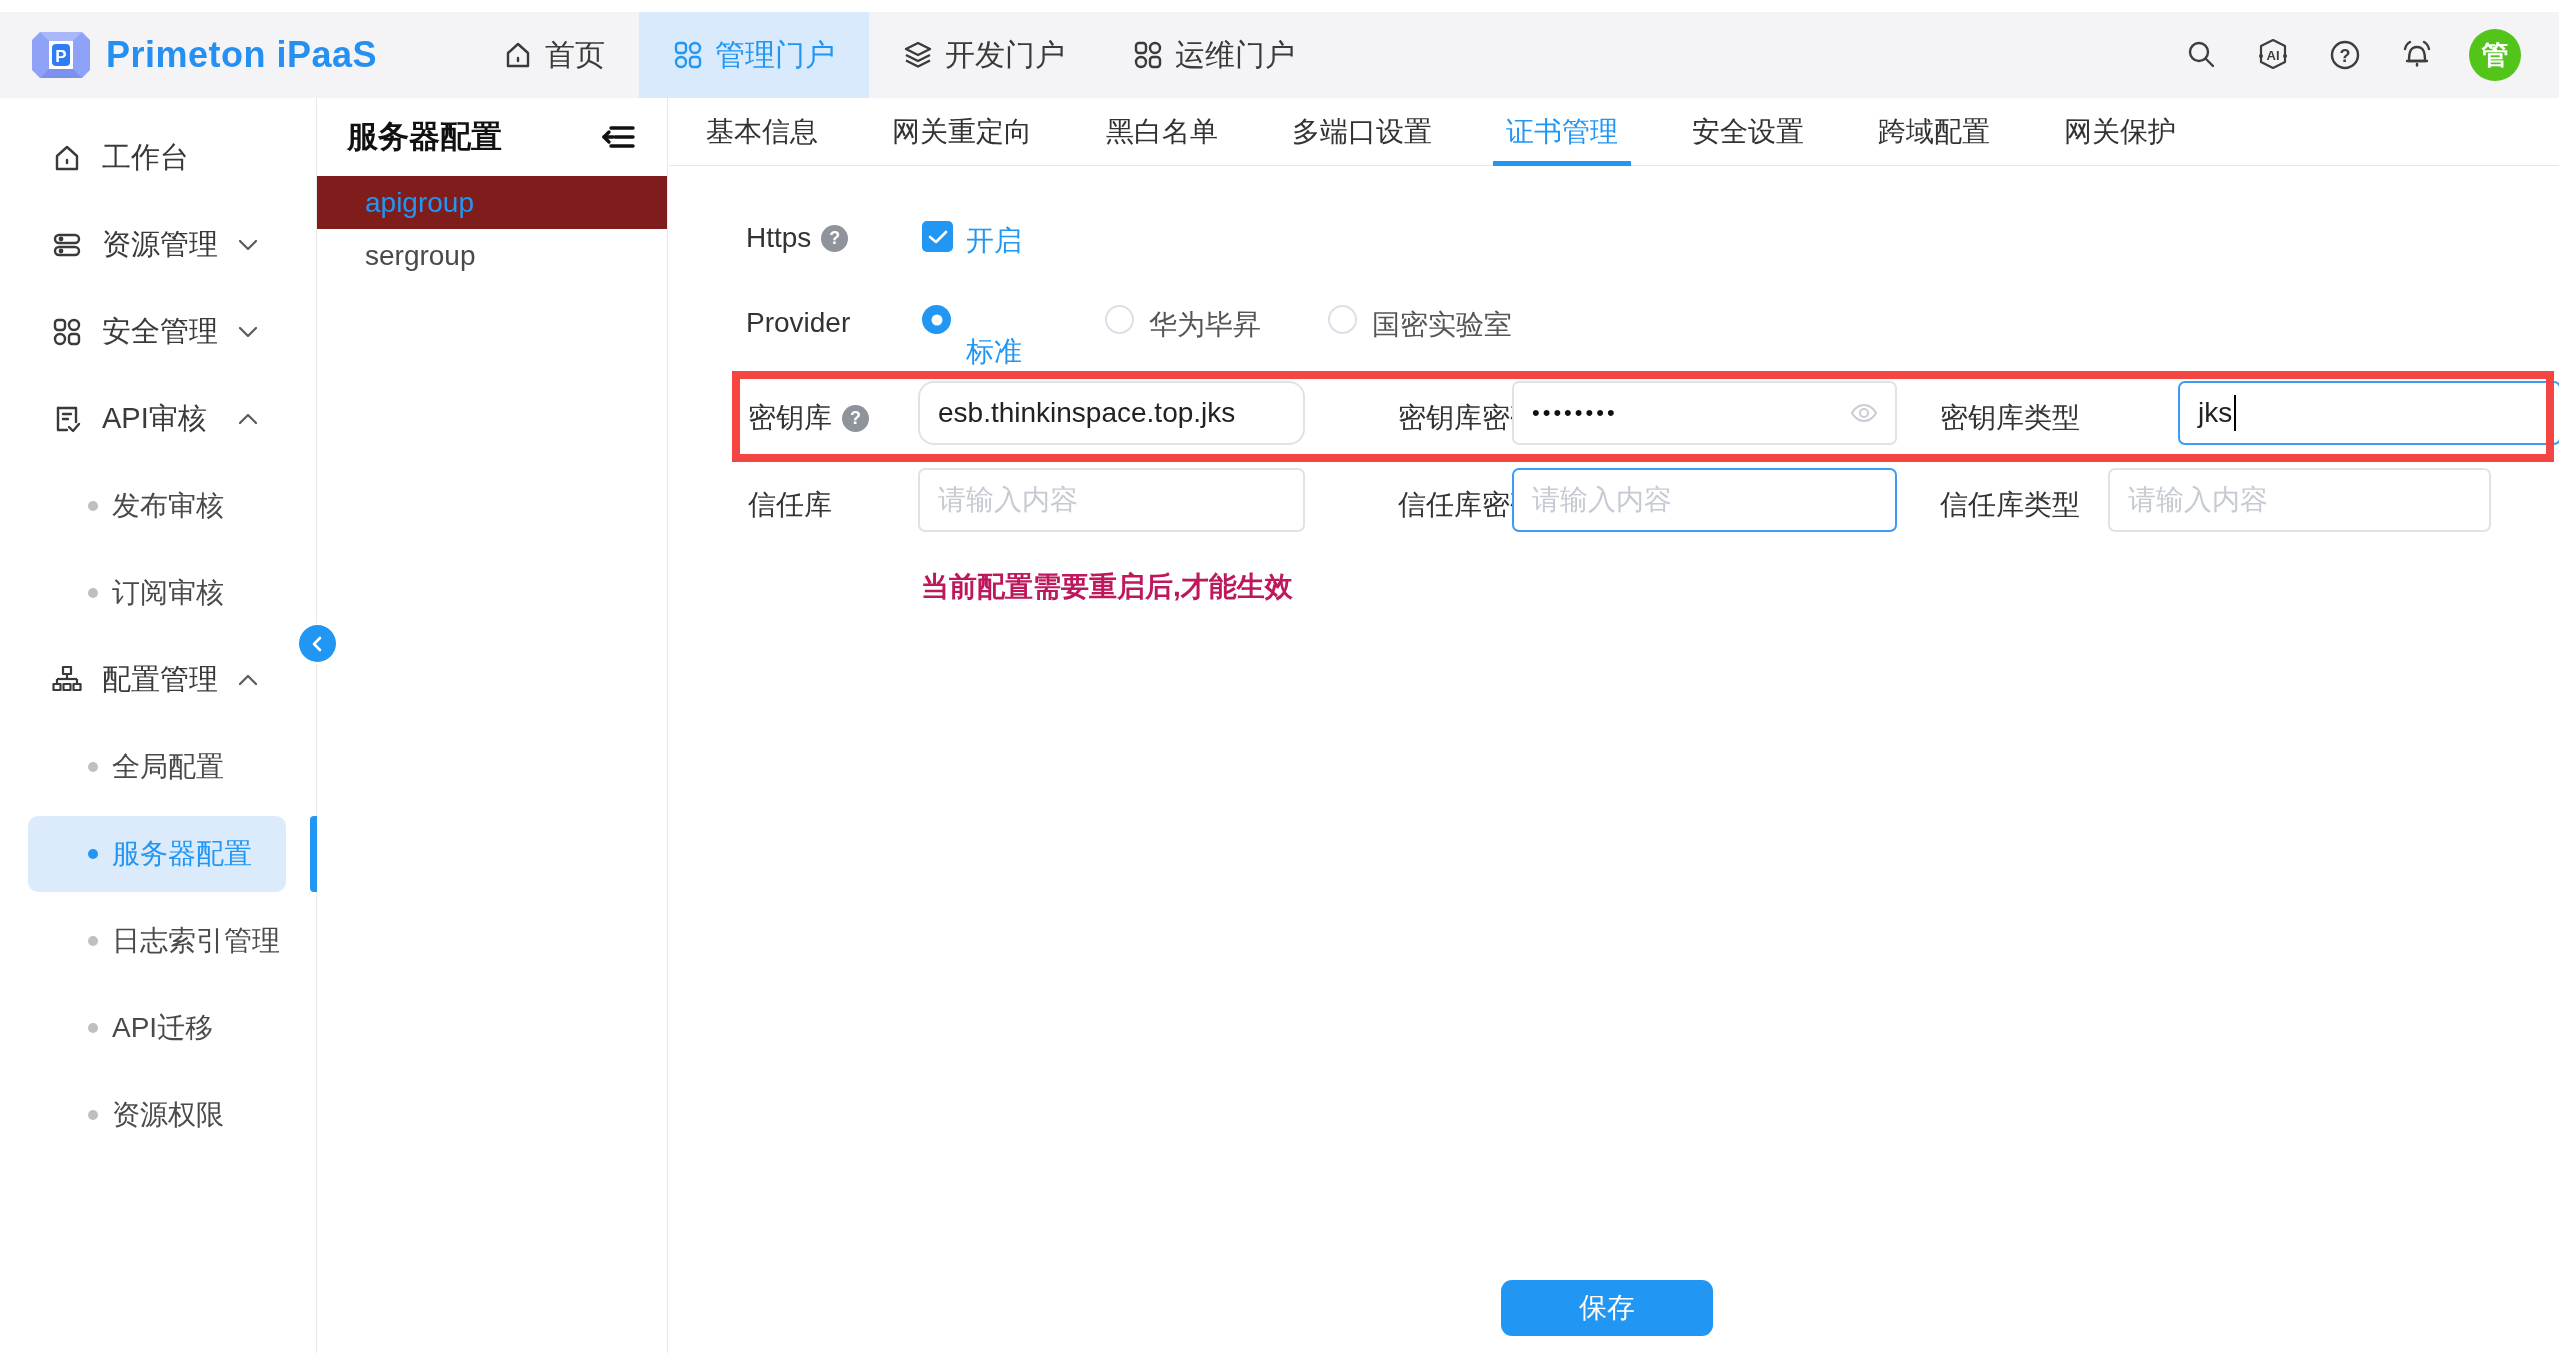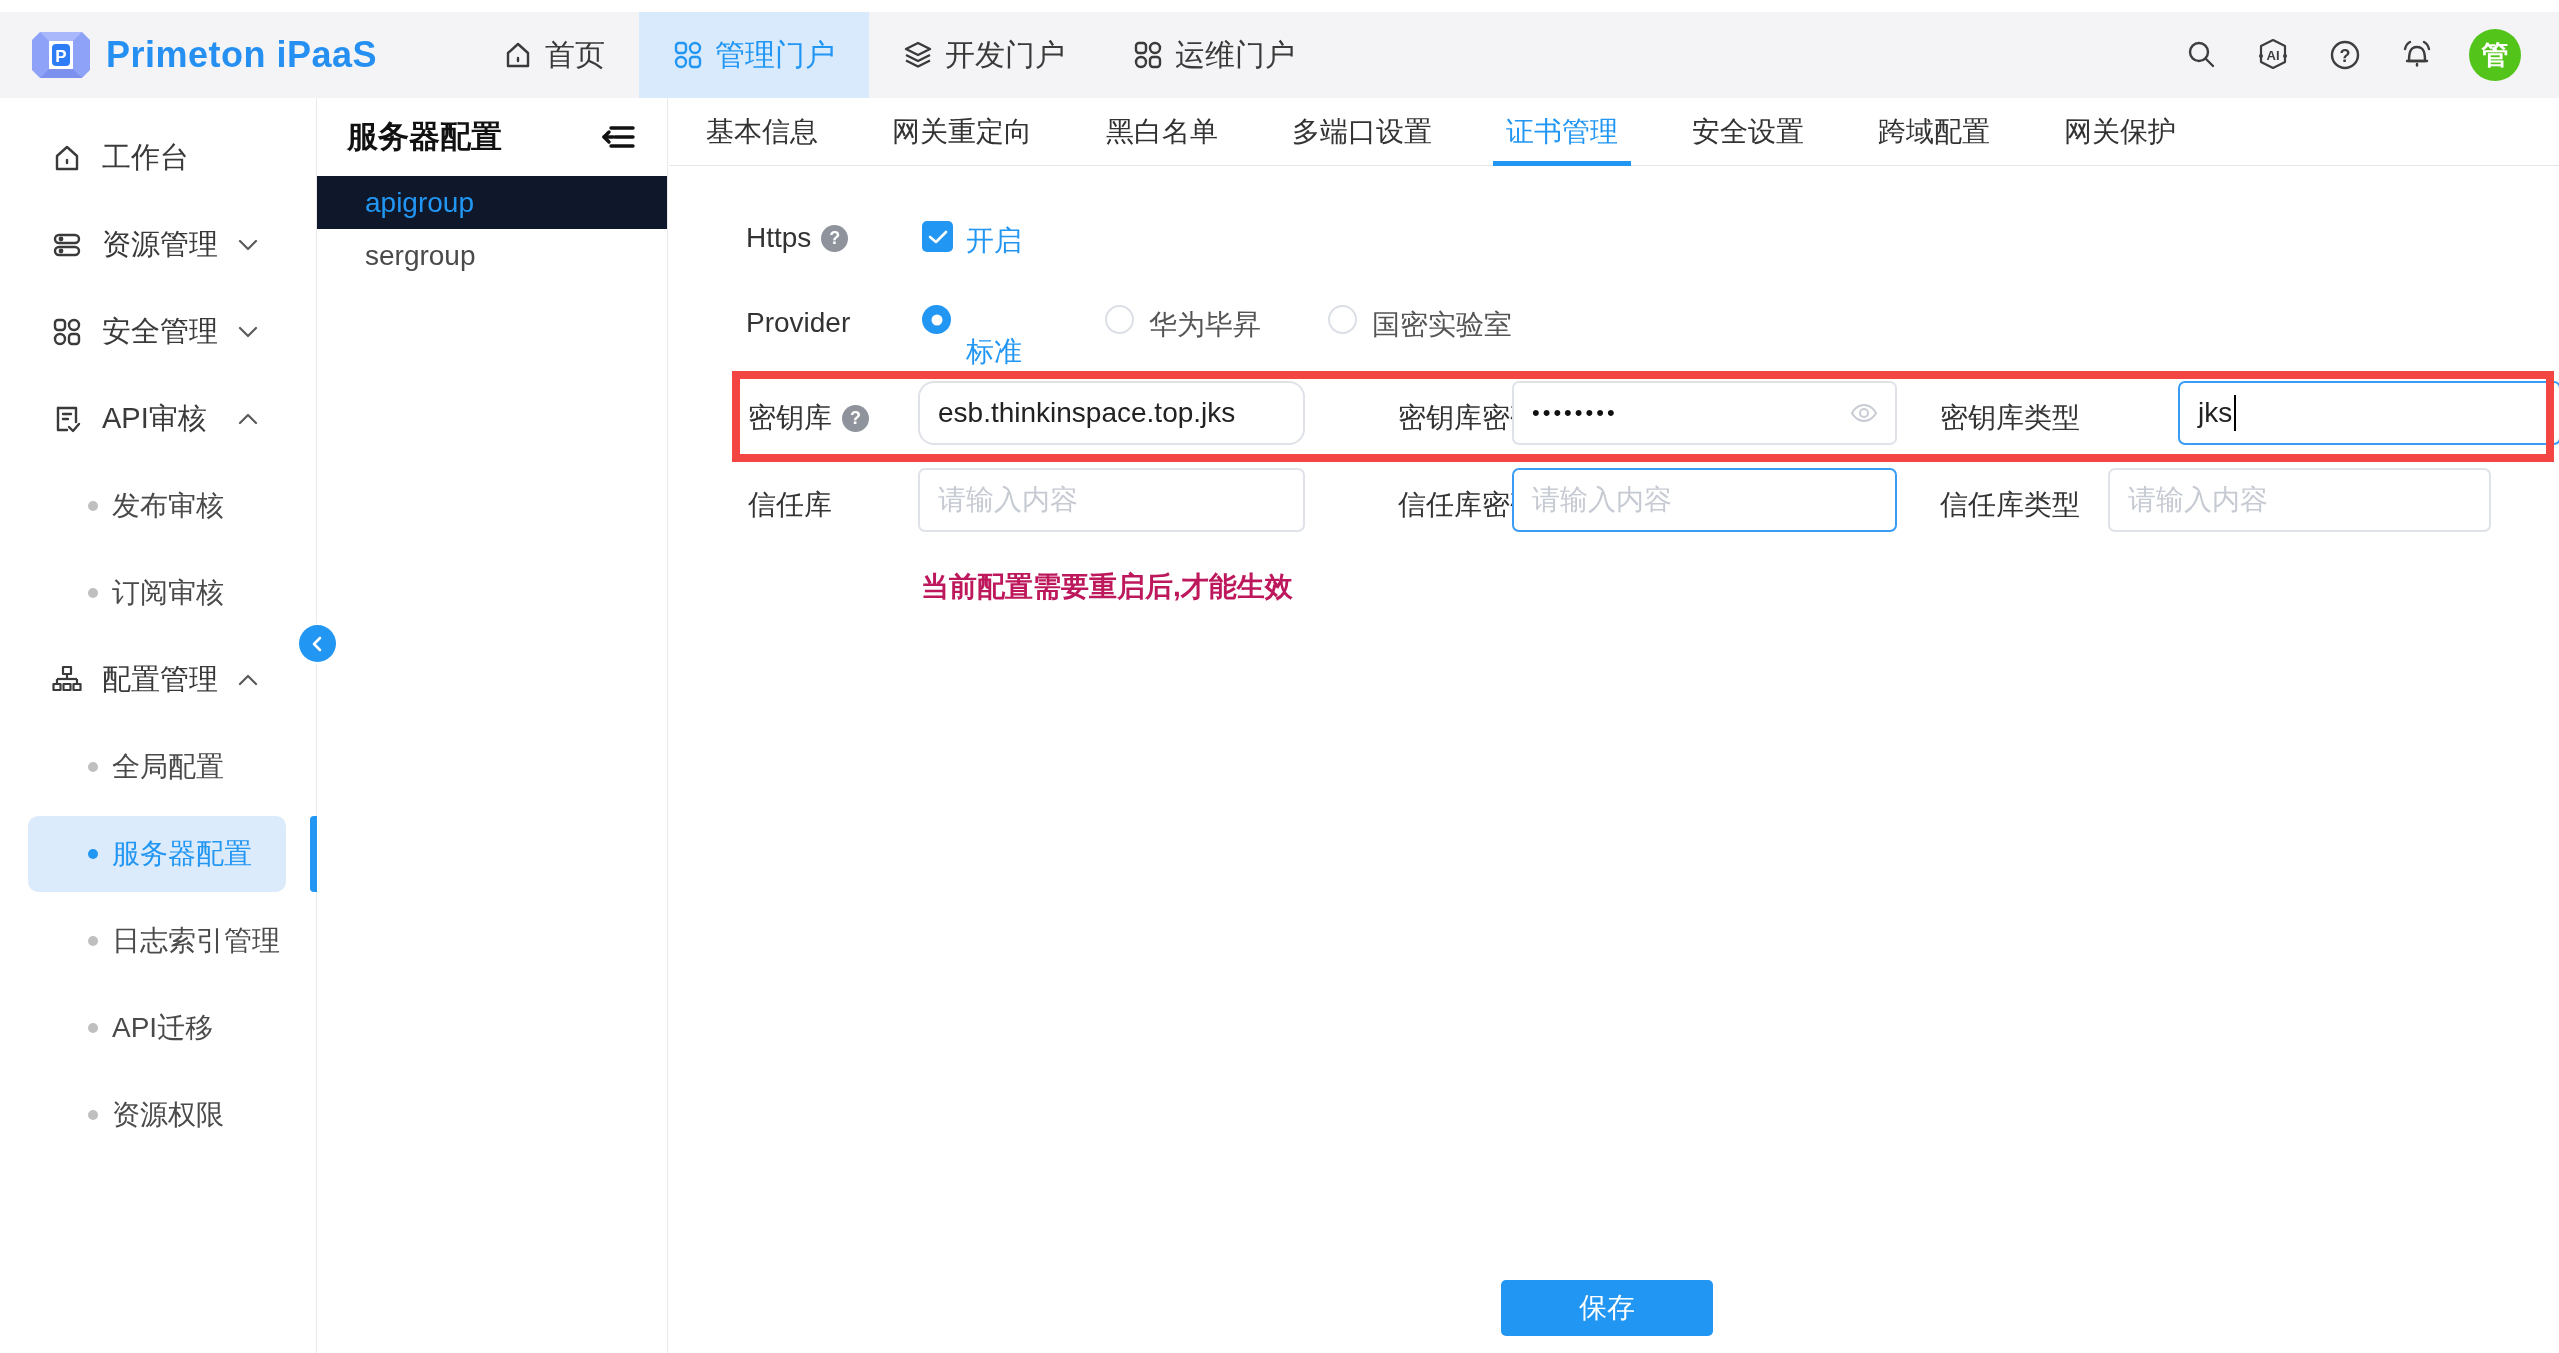--- a/index.html
+++ b/index.html
@@ -73,21 +73,21 @@
   }
   .panel-header {
     height:78px; display:flex; align-items:center; justify-content:space-between;
     padding:0 32px 0 30px;
   }
   .panel-title { font-size:31px; font-weight:bold; color:#111; }
   .panel-row {
     height:53px; display:flex; align-items:center; padding-left:48px;
     font-size:28px; color:#4a4a4a; cursor:pointer;
   }
-  .panel-row.active { background:#0f172a; color:#2296f3; }
+  .panel-row.active { background:#7f1d1d; color:#2296f3; }
 
   
   .main { position:absolute; top:98px; left:669px; right:0; bottom:0; background:#fff; }
   .tabs { display:flex; height:68px; border-bottom:1px solid #e6e6e6; padding-left:0; }
   .tab {
     display:flex; align-items:center; padding:0 37px; font-size:28px; color:#333;
     cursor:pointer; position:relative; white-space:nowrap;
   }
   .tab.active { color:#2296f3; }
   .tab.active::after {
@@ -123,21 +123,21 @@
   .caret { display:inline-block; width:2px; height:36px; background:#000; margin-left:2px; }
   .eye { position:absolute; right:16px; top:50%; transform:translateY(-50%); }
 
   .red-rect {
     position:absolute; left:63px; top:273px; width:1822px; height:91px;
     border:8px solid #f34642; pointer-events:none; z-index:4;
   }
   .notice { position:absolute; left:252px; top:470px; font-size:28px; color:#be185d; white-space:nowrap;font-weight:bold; }
   .save-btn {
     position:absolute; left:832px; top:1182px; width:212px; height:56px;
-    background:#2296f3; color:#fff; font-size:28px; border:none; border-radius:5px;
+    background:#2296f3; color:#fff; font-size:28px; border:none; border-radius:11px;
     font-family:inherit; cursor:pointer;
   }
 </style>
 </head>
 <body>
 
 <div class="top-strip"></div>
 
 <div class="header">
   <div class="brand">

